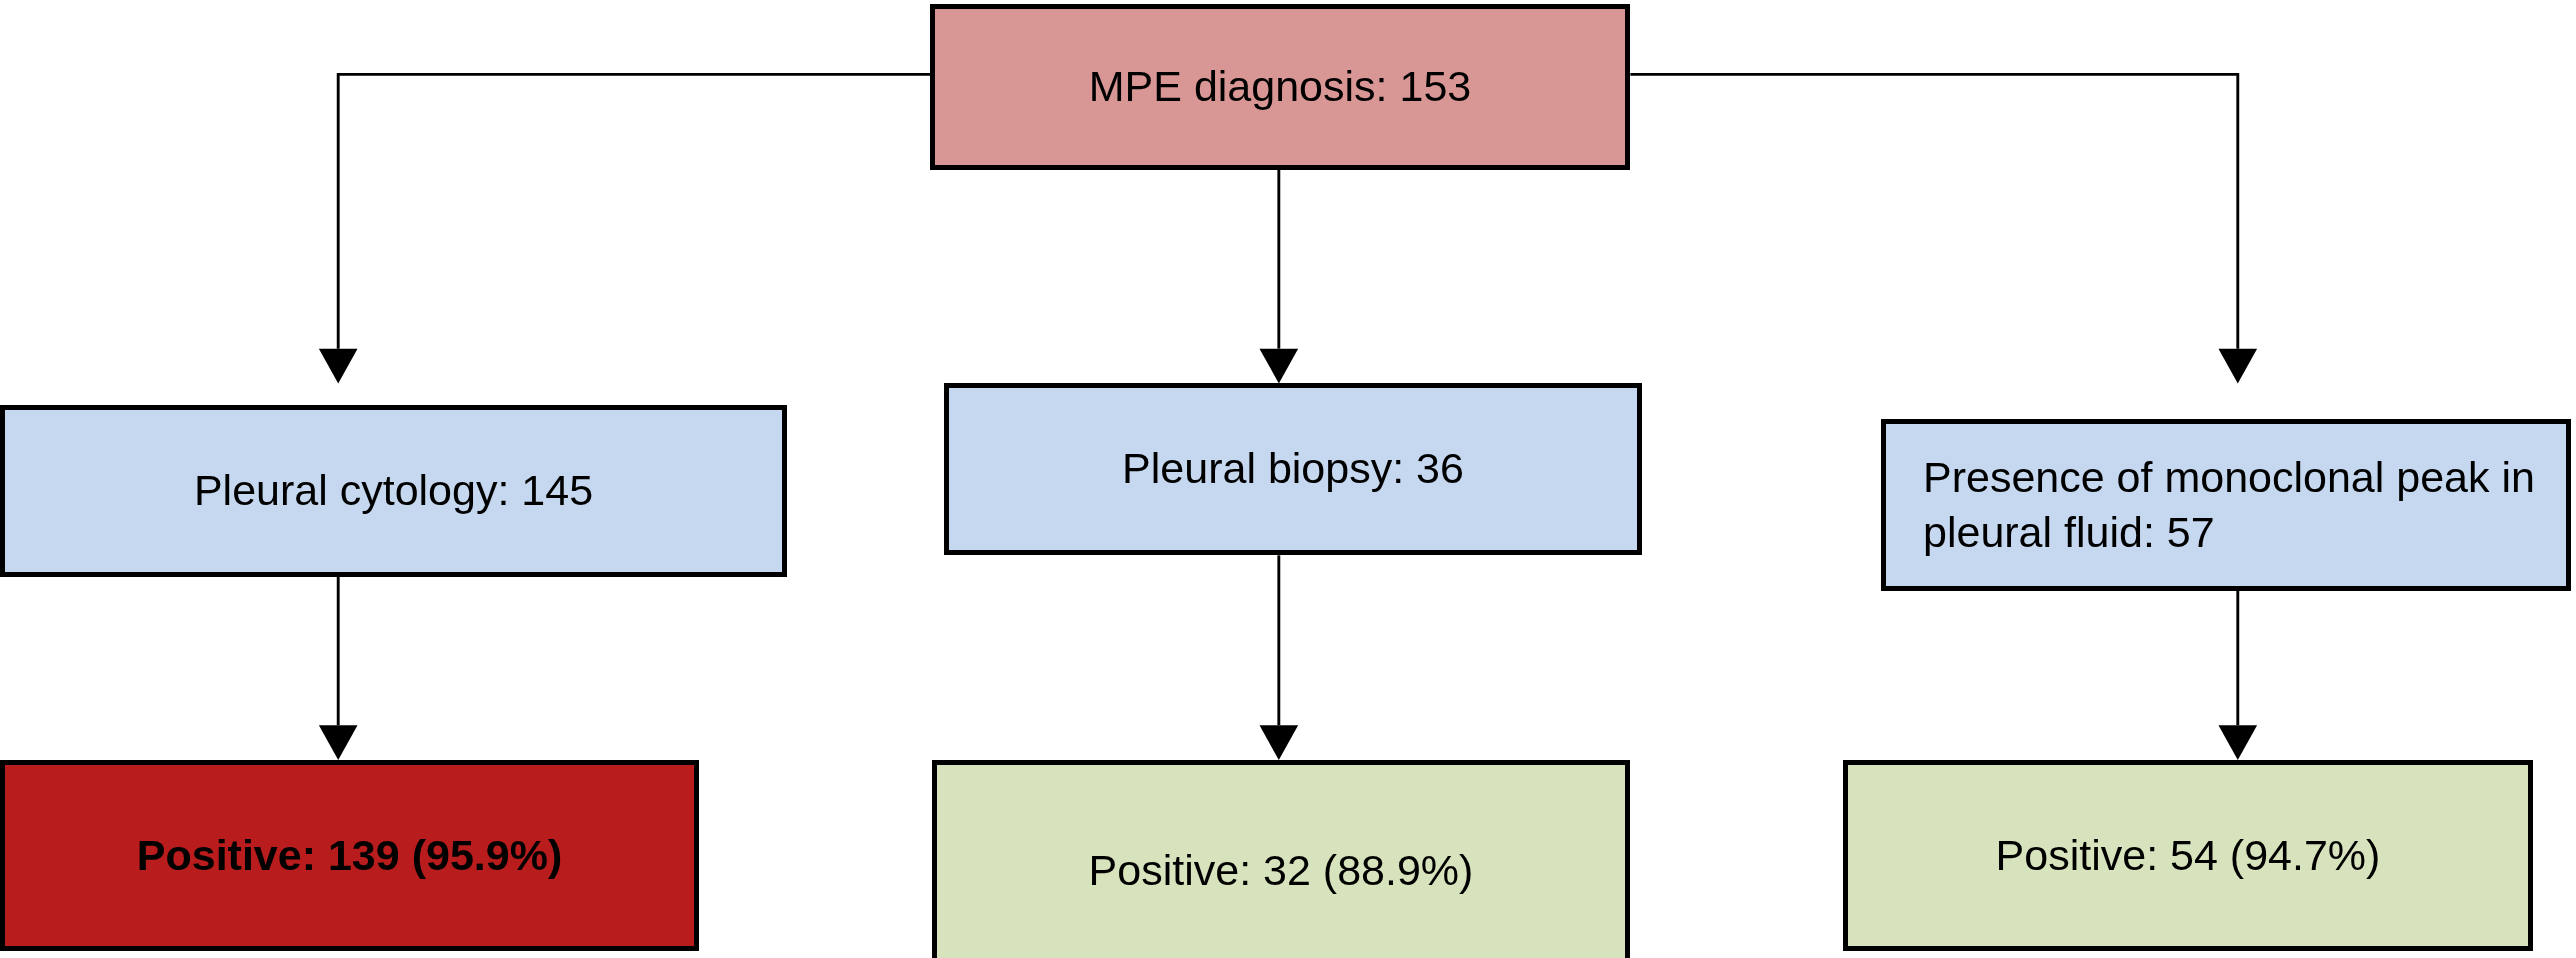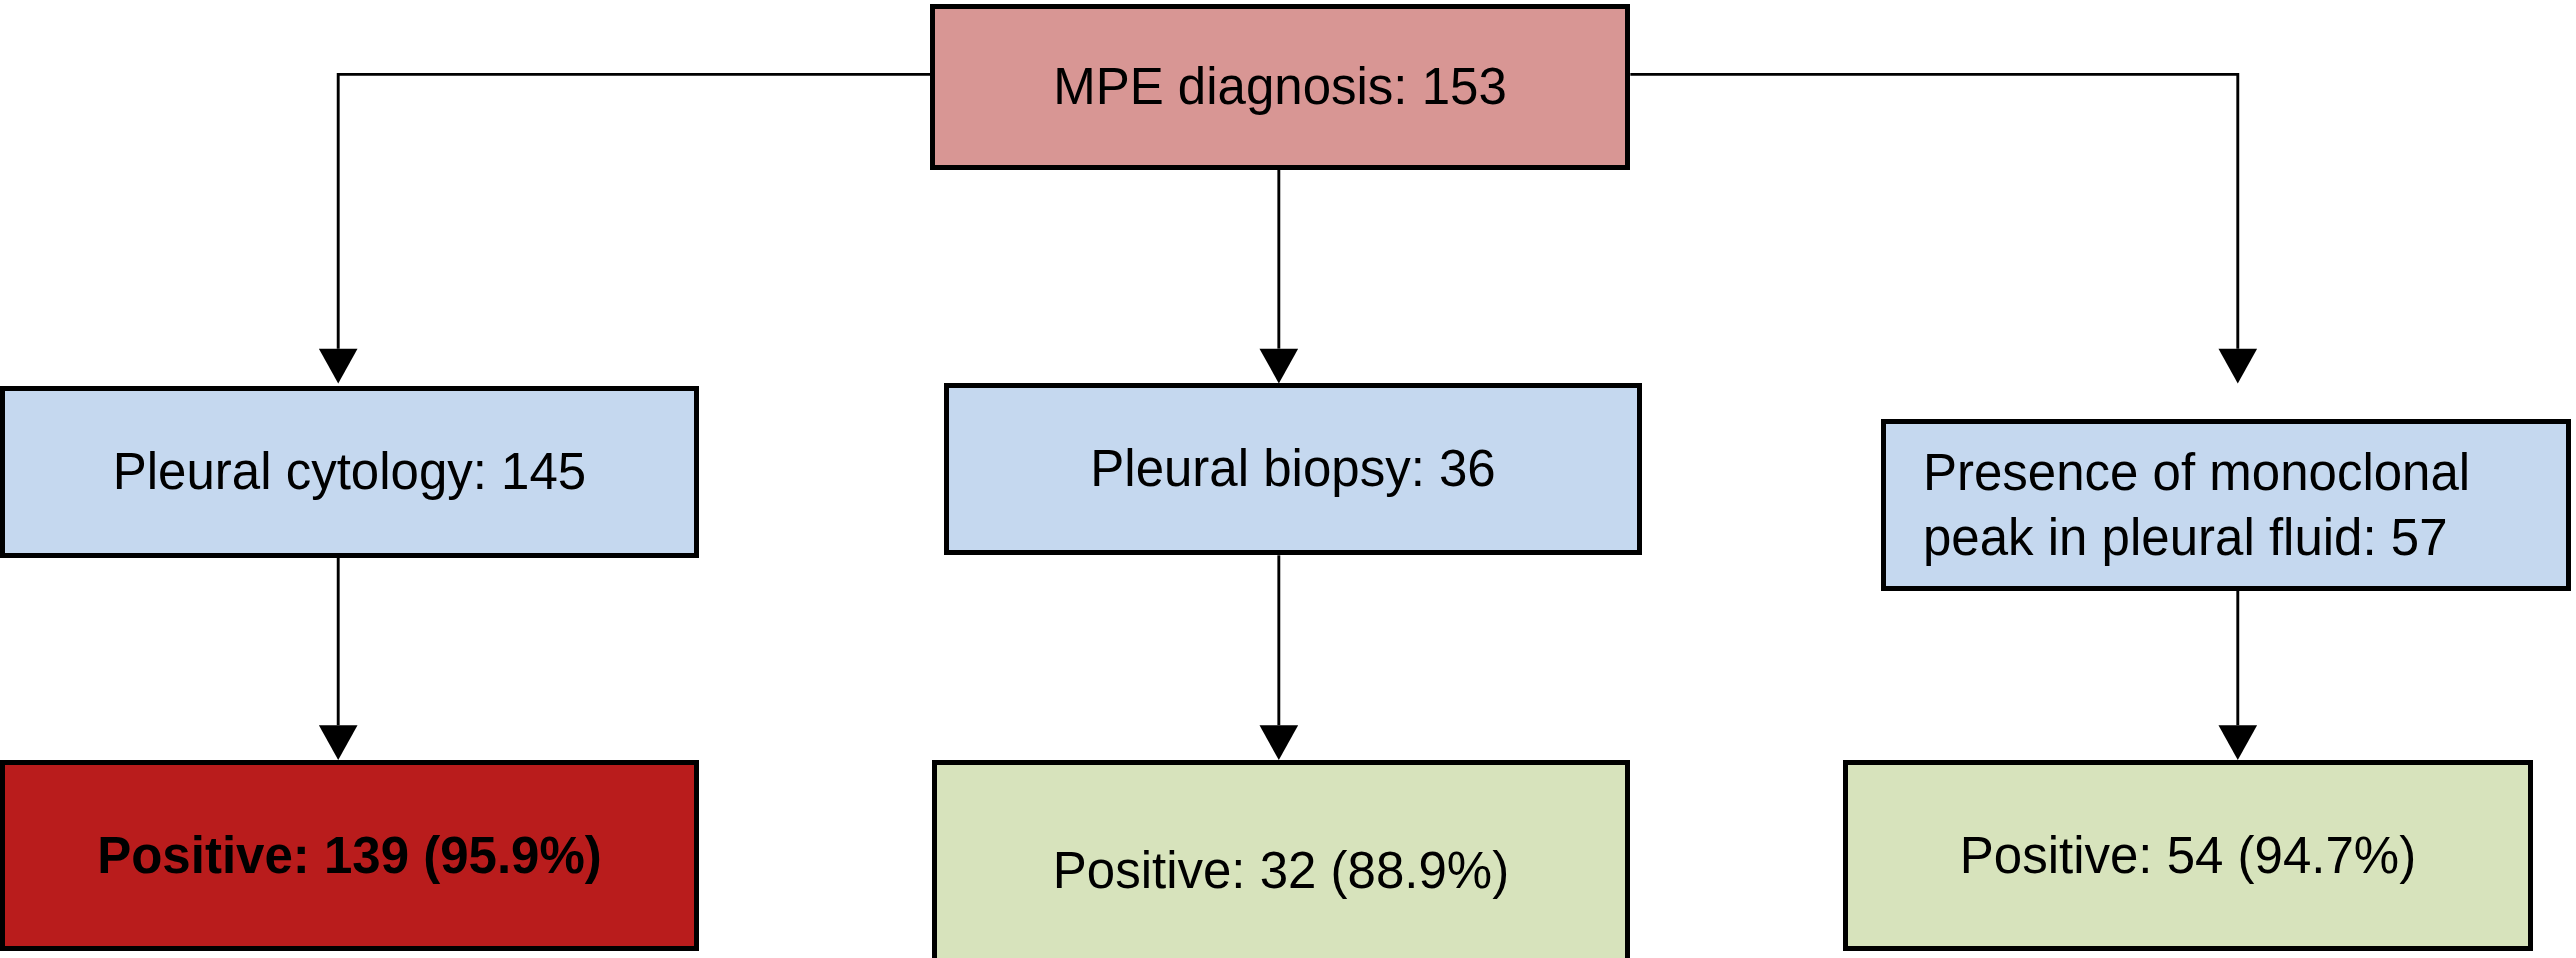--- a/index.html
+++ b/index.html
@@ -16,35 +16,35 @@
     overflow: hidden;
   }
   .node {
     position: absolute;
     box-sizing: border-box;
     border: 5.8px solid #000000;
     display: flex;
     align-items: center;
     justify-content: center;
     text-align: center;
-    font-size: 51px;
+    font-size: 43px;
     line-height: 1.28;
     color: #000000;
     padding: 13px 29px;
   }
   .node.align-left {
     justify-content: flex-start;
     text-align: left;
     padding-left: 37px;
     padding-right: 19.3px;
   }
   
   #root-box   { left: 930px;  top: 3.9px;   width: 700px; height: 166px; }
   
-  #test-box-0 { left: 0px;    top: 386px; width: 699px; height: 172px; text-align: center; }
+  #test-box-0 { left: 0px;    top: 405px; width: 787px; height: 172px; text-align: center; }
   #test-box-1 { left: 932px;  top: 383px; width: 698px; height: 172px; }
   #test-box-2 { left: 1881px; top: 383px; width: 690px; height: 172px; margin-top: 36px; }
   
   #result-box-0 { left: 0px;    top: 760px; width: 699px; height: 191px; }
   #result-box-1 { left: 932px;  top: 760px; width: 698px; height: 222px; }
   #result-box-2 { left: 1843px; top: 760px; width: 690px; height: 191px; }
 
   #connector-layer {
     position: absolute;
     left: 0; top: 0;

